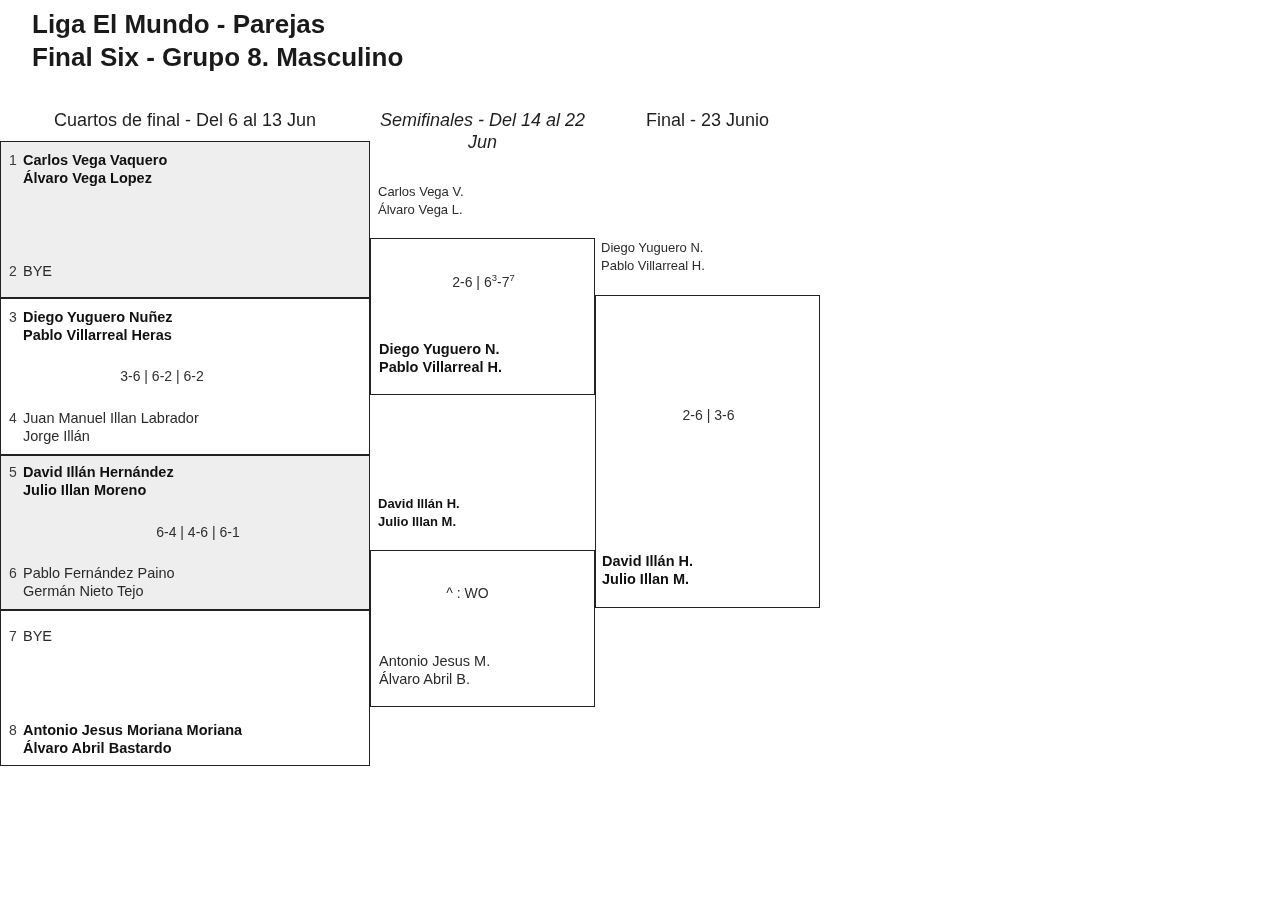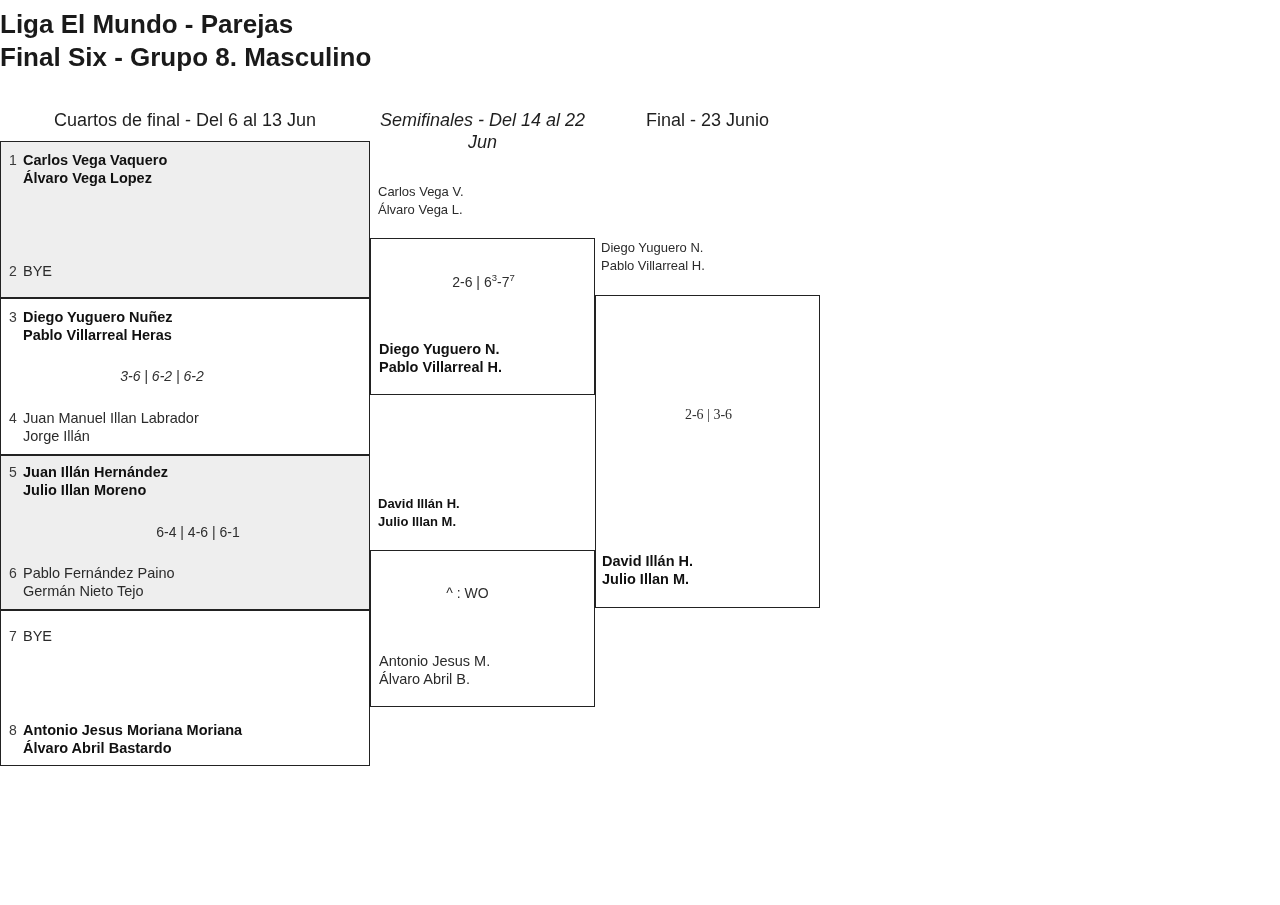--- a/index.html
+++ b/index.html
@@ -23,20 +23,21 @@
     top: 8px;
     width: 900px;
   }
   .title-line {
     font-size: 26px;
     font-weight: 700;
     line-height: 33px;
     color: #1a1a1a;
     letter-spacing: 0px;
     white-space: nowrap;
+    padding-left: 32px;
   }
 
   
   .round-header {
     position: absolute;
     text-align: center;
     font-size: 18px;
     line-height: 22px;
     color: #1f1f1f;
   }
@@ -146,35 +147,35 @@
 </div>
 
 <div class="bx" id="qf2">
   <div class="team winner" style="left:0px; top:9px;">
     <span class="seed">3</span>
     <span class="names">
       <span class="nm">Diego Yuguero Nuñez</span>
       <span class="nm">Pablo Villarreal Heras</span>
     </span>
   </div>
-  <div class="score" style="left:0px; top:68px; width:322px;font-style:italic;">3-6 | 6-2 | 6-2</div>
+  <div class="score" style="left:0px; top:68px; width:322px;">3-6 | 6-2 | 6-2</div>
   <div class="team" style="left:0px; top:110px;">
     <span class="seed">4</span>
     <span class="names">
       <span class="nm">Juan Manuel Illan Labrador</span>
       <span class="nm">Jorge Illán</span>
     </span>
   </div>
 </div>
 
 <div class="bx shaded" id="qf3">
   <div class="team winner" style="left:0px; top:7px;">
     <span class="seed">5</span>
     <span class="names">
-      <span class="nm">Juan Illán Hernández</span>
+      <span class="nm">David Illán Hernández</span>
       <span class="nm">Julio Illan Moreno</span>
     </span>
   </div>
   <div class="score" style="left:12px; top:67px; width:370px;">6-4 | 4-6 | 6-1</div>
   <div class="team" style="left:0px; top:108px;">
     <span class="seed">6</span>
     <span class="names">
       <span class="nm">Pablo Fernández Paino</span>
       <span class="nm">Germán Nieto Tejo</span>
     </span>
@@ -229,20 +230,20 @@
     </span>
   </div>
 </div>
 
 <div class="float-team" style="left:601px; top:239px;">
   <span class="nm">Diego Yuguero N.</span>
   <span class="nm">Pablo Villarreal H.</span>
 </div>
 
 <div class="bx" id="fin">
-  <div class="score" style="left:0px; top:110px; width:225px;font-family:Liberation Serif, serif;">2-6 | 3-6</div>
+  <div class="score" style="left:0px; top:110px; width:225px;">2-6 | 3-6</div>
   <div class="team winner" style="left:6px; top:256px;">
     <span class="names">
       <span class="nm">David Illán H.</span>
       <span class="nm">Julio Illan M.</span>
     </span>
   </div>
 </div>
 
 </body></html>

